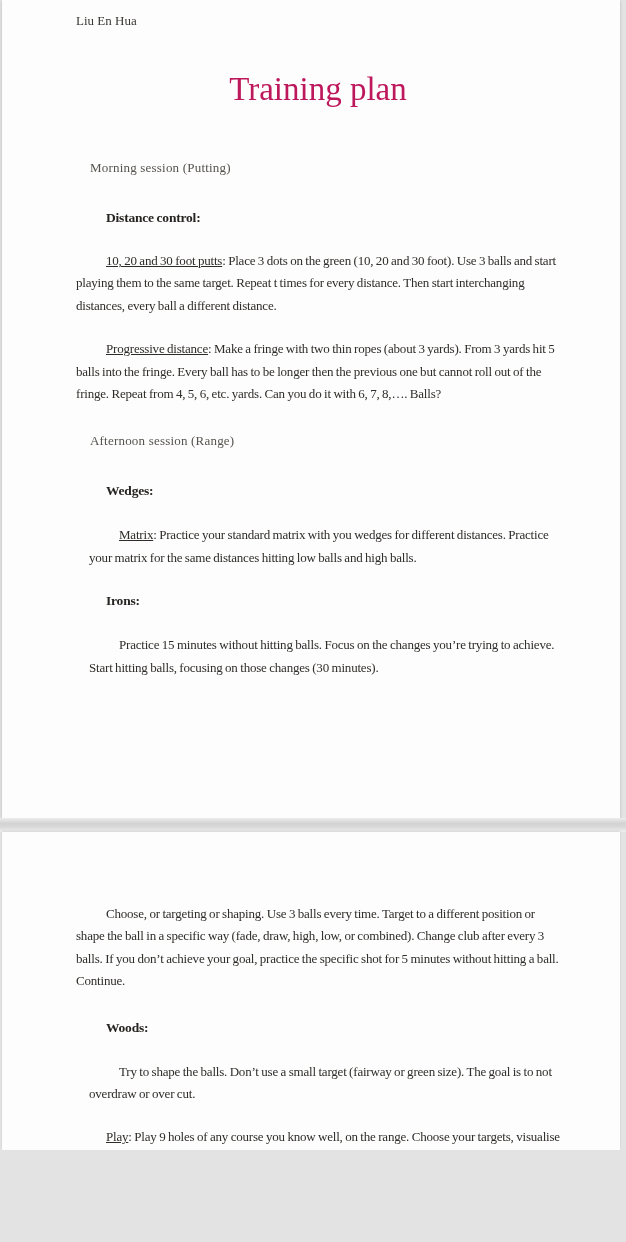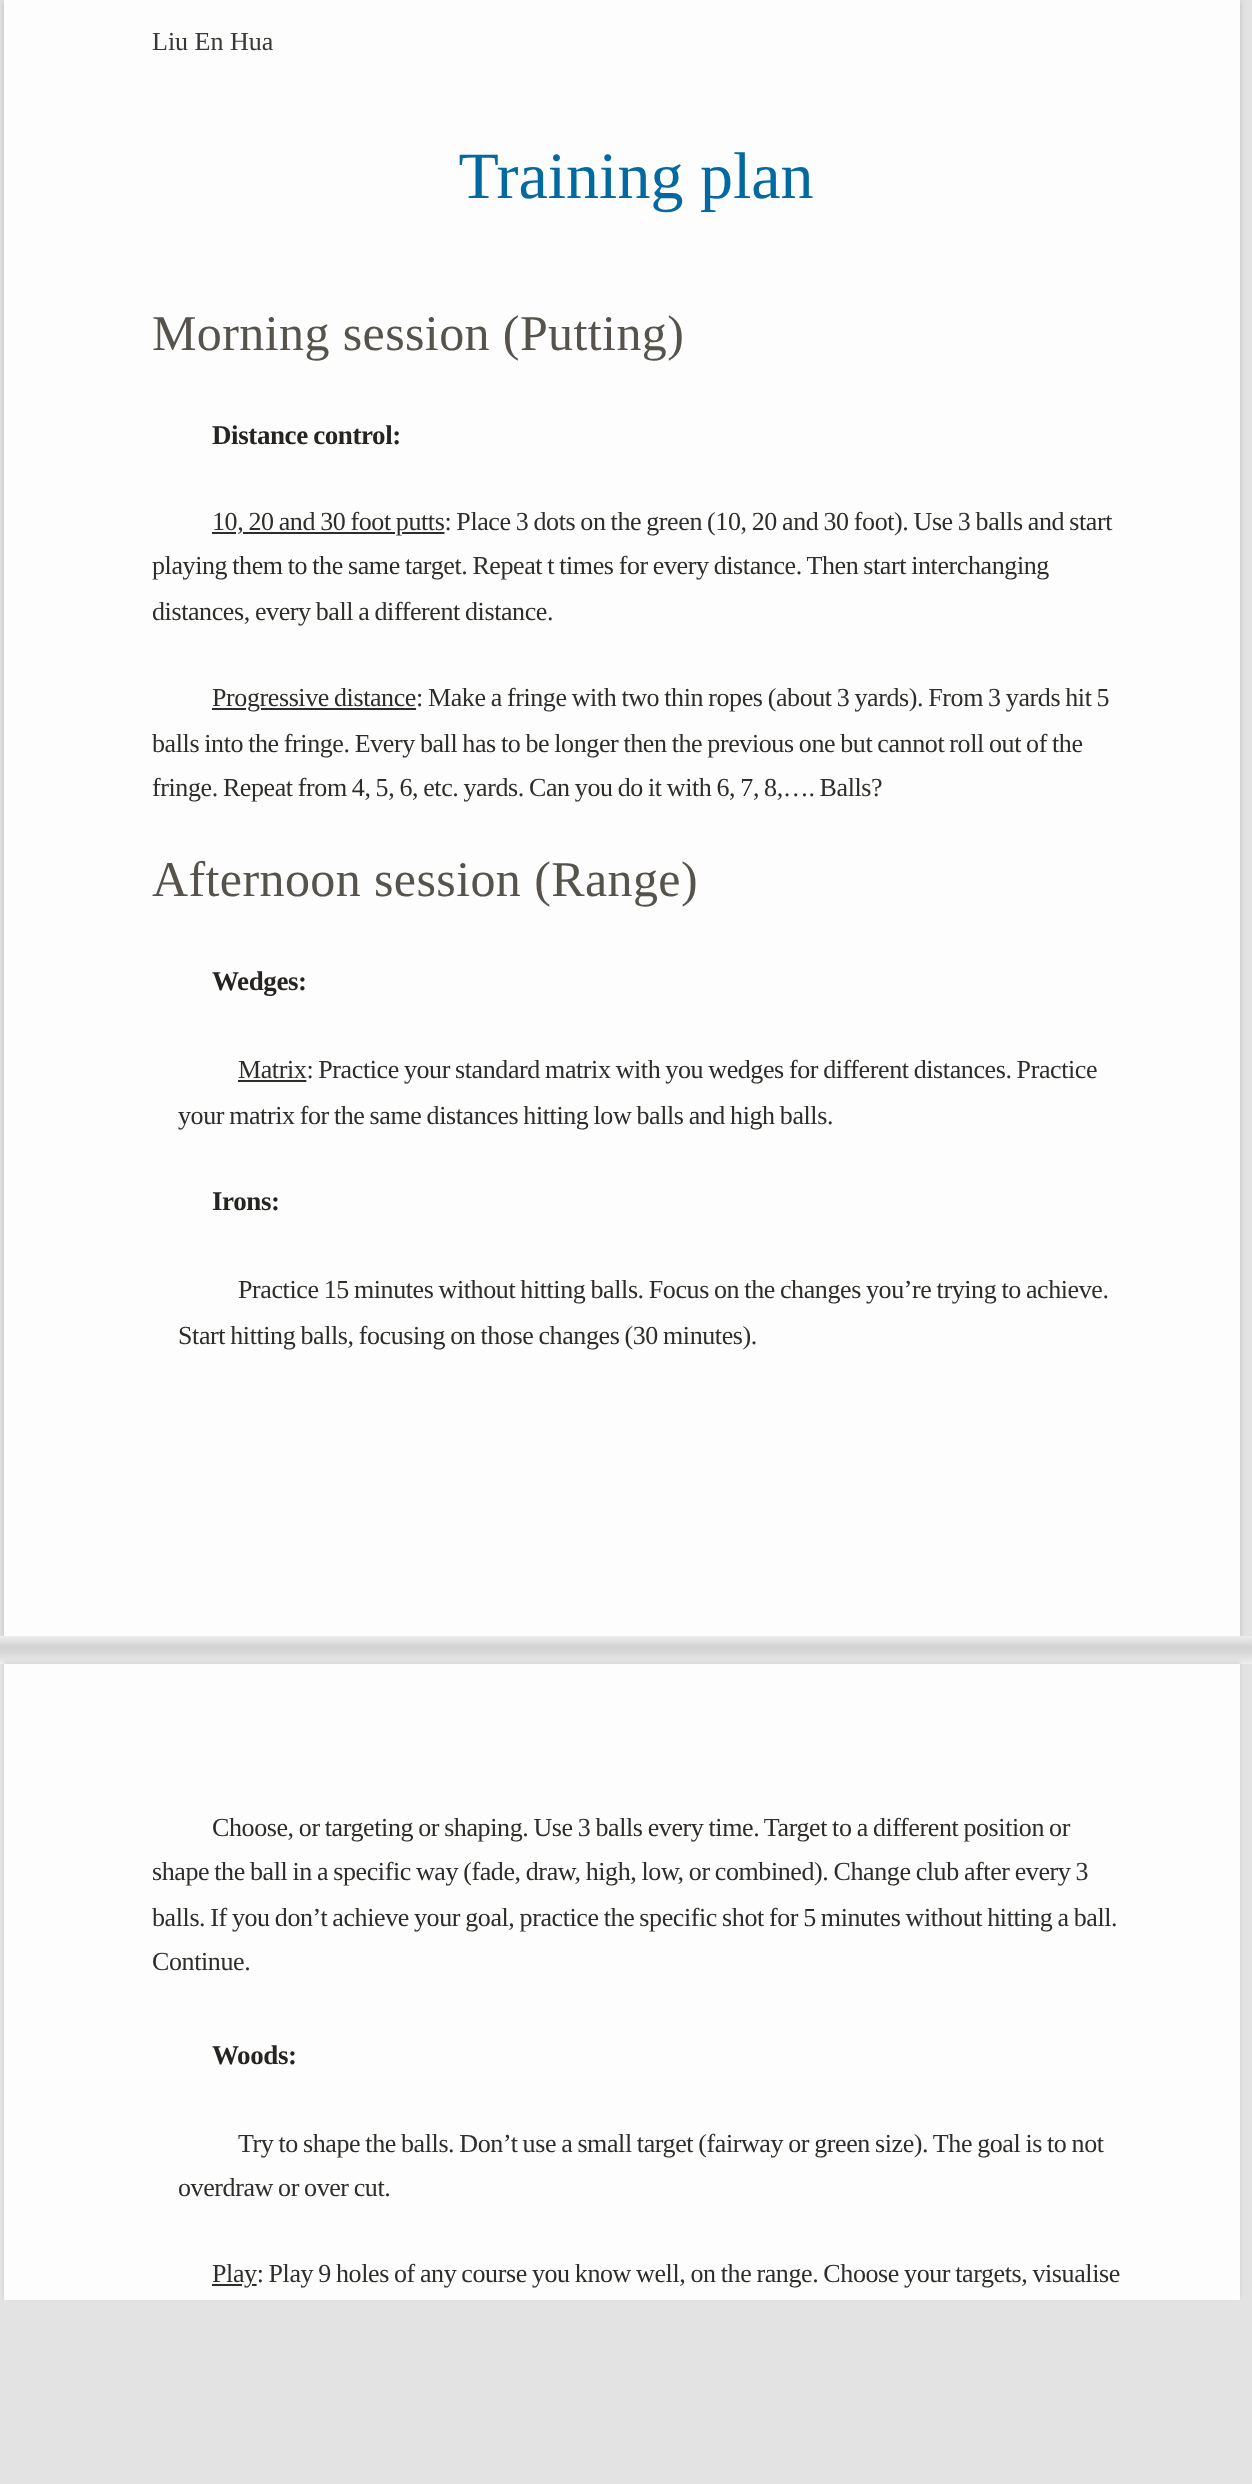--- a/index.html
+++ b/index.html
@@ -53,28 +53,29 @@
     font-size: 13px;
     line-height: 22px;
     color: #3a3834;
   }
   .doc-title {
     margin-top: 37px;
     text-align: center;
     font-size: 33px;
     line-height: 40px;
     font-weight: 400;
-    color: #0369a1;
+    color: #be185d;
   }
   .section-heading {
-    font-size: 25px;
+    font-size: 13px;
     line-height: 27px;
     font-weight: 400;
     color: #56534d;
     letter-spacing: 0.2px;
+    margin-left: 14px;
   }
   .heading-morning   { margin-top: 45px; }
   .heading-afternoon { margin-top: 22px; }
   .body-text {
     font-size: 13px;
     line-height: 22.4px;
     letter-spacing: -0.2px;
     word-spacing: -0.5px;
     color: #2f2d29;
   }

